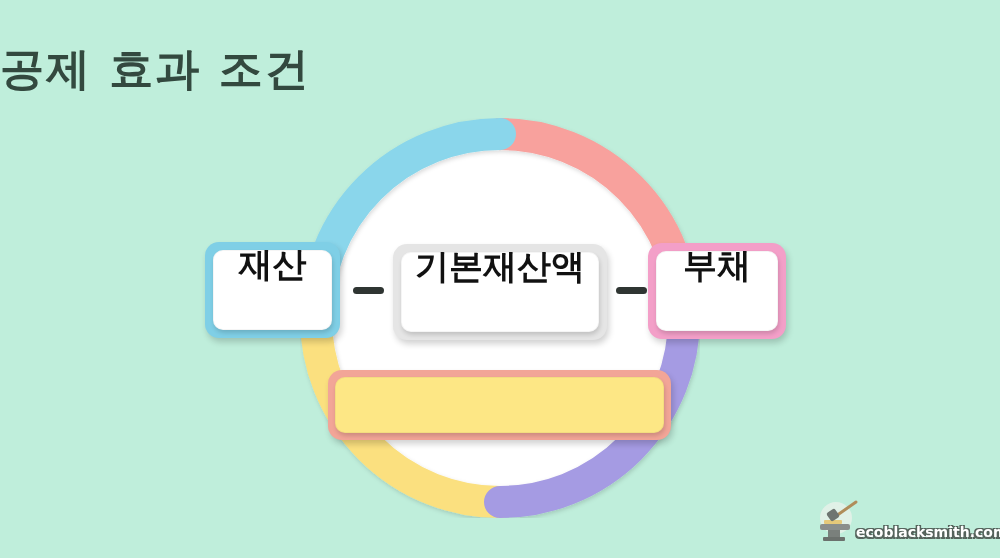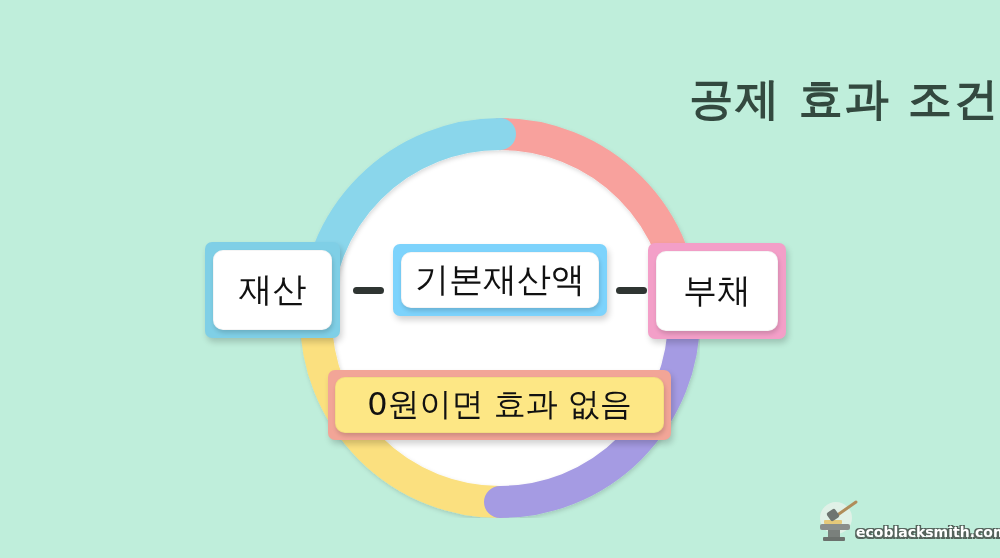--- a/index.html
+++ b/index.html
@@ -2,40 +2,40 @@
 <html><head>
 <meta charset="utf-8">
 <style>
   html, body { margin: 0; padding: 0; }
   body {
     width: 1000px; height: 558px; overflow: hidden; position: relative;
     background: #bfeedb;
     font-family: "DejaVu Sans", sans-serif;
   }
   .title {
-    position: absolute; left: 0; top: 40px; width: 1000px; text-align: right;
-    font-size: 44px; font-weight: bold; color: #33493f; letter-spacing: 2px; margin-top: 30px;
+    position: absolute; left: 0; top: 40px; width: 1000px; text-align: left;
+    font-size: 44px; font-weight: bold; color: #33493f; letter-spacing: 2px;
   }
   .ring {
     position: absolute; left: 300px; top: 118px; width: 400px; height: 400px;
   }
   .box {
     position: absolute; box-sizing: border-box;
-    border-radius: 7px; display: flex; align-items: center; justify-content: center;
-    font-weight: normal; color: #111; font-size: 34px;
+    border-radius: 14px; display: flex; align-items: flex-start; justify-content: center;
+    font-weight: bold; color: #111; font-size: 34px;
     box-shadow: 2px 4px 6px rgba(0,0,0,0.18);
   }
   .box .inner {
     position: absolute; left: 8px; top: 8px; right: 8px; bottom: 8px;
     background: #ffffff; border-radius: 10px;
     box-shadow: inset 0 0 0 1px rgba(0,0,0,0.04), 1px 3px 4px rgba(0,0,0,0.15);
   }
   .box .label { position: relative; z-index: 1; }
   .box-asset { left: 205px; top: 242px; width: 135px; height: 96px; background: #7fcfe6; }
-  .box-base { left: 393px; top: 244px; width: 214px; height: 72px; background: #7dd3fc; }
+  .box-base { left: 393px; top: 244px; width: 214px; height: 96px; background: #e5e5e5; }
   .box-debt { left: 648px; top: 243px; width: 138px; height: 96px; background: #f39fc8; }
   .box-zero {
     left: 328px; top: 370px; width: 343px; height: 70px; background: #f2a597;
     font-size: 32px;
   }
   .box-zero .inner { left: 7px; top: 7px; right: 7px; bottom: 7px; background: #fde785; }
   .dash {
     position: absolute; height: 7px; border-radius: 4px; background: #2f3532;
   }
   .dash1 { left: 353px; top: 287px; width: 31px; }
@@ -93,21 +93,20 @@
 
 <div class="dash dash2"></div>
 
 <div class="box box-debt">
   <div class="inner"></div>
   <span class="label">부채</span>
 </div>
 
 <div class="box box-zero">
   <div class="inner"></div>
-  <span class="label">0원이면 효과 없음</span>
 </div>
 
 <div class="logo">
   <svg width="46" height="46" viewBox="0 0 46 46">
     <circle cx="20" cy="20" r="16" fill="#e8f1ea" opacity="0.8"></circle>
     <rect x="4" y="26" width="30" height="6" rx="2" fill="#8a8f8c"></rect>
     <rect x="12" y="32" width="12" height="7" fill="#7a807c"></rect>
     <rect x="7" y="39" width="22" height="4" rx="1" fill="#6b716d"></rect>
     <rect x="8" y="22" width="18" height="4" rx="1" fill="#e5c97a"></rect>
     <line x1="20" y1="18" x2="40" y2="4" stroke="#b08d5a" stroke-width="3" stroke-linecap="round"></line>

